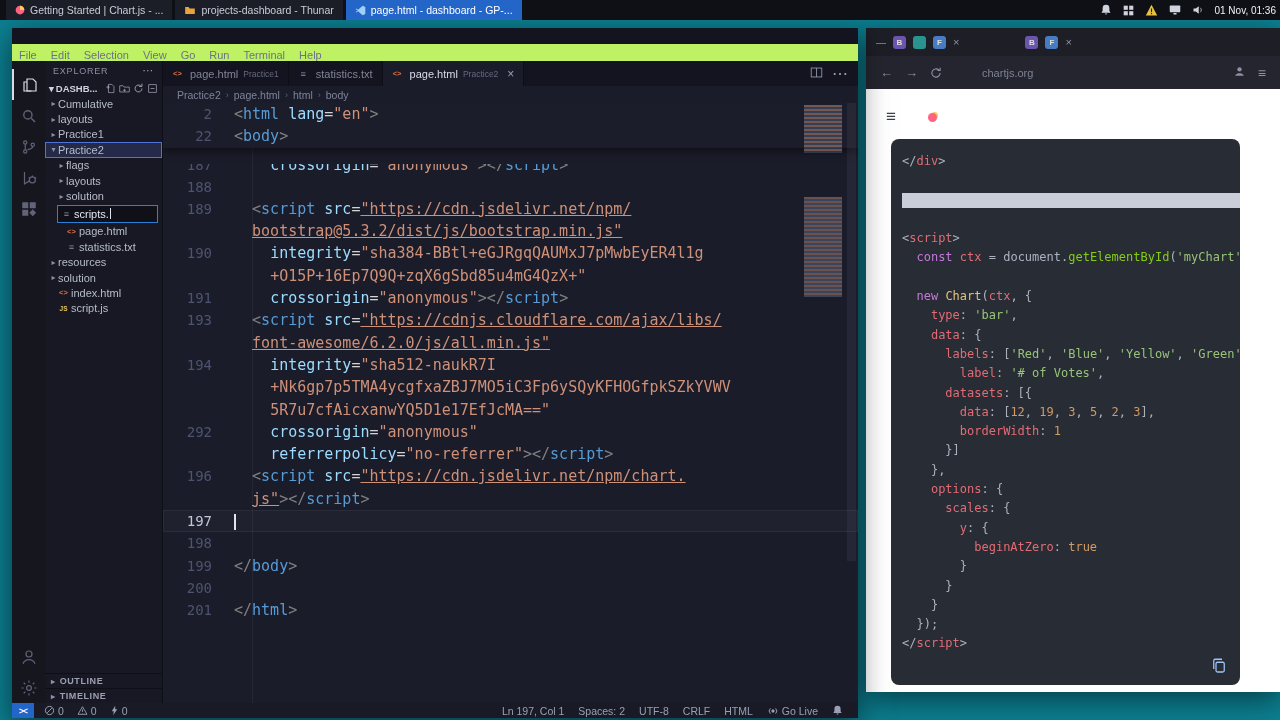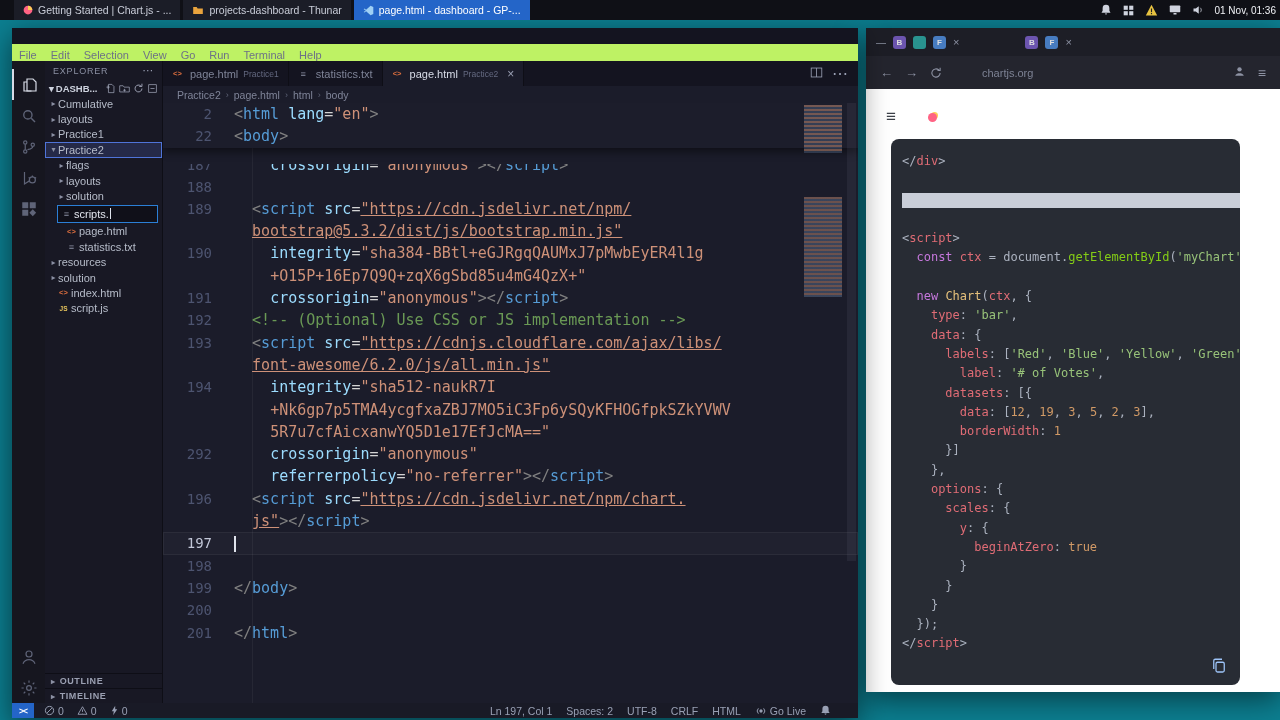--- a/index.html
+++ b/index.html
@@ -3,21 +3,21 @@
 <meta charset="utf-8">
 <style>
   html,body{margin:0;padding:0;background:#05343c;}
   *{box-sizing:border-box;}
   #screen{position:relative;width:1280px;height:720px;overflow:hidden;background:#0c7f91;
     font-family:"Liberation Sans",sans-serif;-webkit-font-smoothing:antialiased;}
 
   
   .taskbar{position:absolute;left:0;top:0;width:1280px;height:20px;background:#0f1016;
     display:flex;align-items:center;z-index:50;}
-  .taskbar-left{display:flex;align-items:center;height:100%;margin-left:14px;gap:3px;border-radius:7px;}
+  .taskbar-left{display:flex;align-items:center;height:100%;margin-left:6px;gap:3px;border-radius:7px;}
   .taskbtn{display:flex;align-items:center;gap:5px;height:100%;padding:0 9px;max-width:190px;
     background:#1b1d27;color:#c9cdd8;font-size:10.5px;white-space:nowrap;overflow:hidden;}
   .taskbtn.active{background:#2465c8;color:#fff;}
   .tbicon{display:flex;align-items:center;}
   .tray{margin-left:auto;display:flex;align-items:center;gap:11px;color:#cfd3de;margin-right:10px;}
   .trayicon{display:flex;align-items:center;}
   .clock{color:#f0f2f6;font-size:10px;margin-right:4px;white-space:nowrap;}
 
   
   #vscode{position:absolute;left:12px;top:28px;width:846px;height:690px;background:#1b1c2a;
@@ -96,21 +96,21 @@
     repeating-linear-gradient(180deg,transparent 0 2px,rgba(150,190,240,.25) 2px 4px);}
   .scrollbar{position:absolute;top:0;right:0;width:13px;bottom:0;z-index:5;}
   .sthumb{position:absolute;top:0;left:2px;right:2px;height:458px;background:rgba(180,190,210,.07);}
 
   .statusbar{height:15px;background:#191a26;display:flex;align-items:center;font-size:10.5px;
     color:#99a0b4;flex:none;}
   .sleft{display:flex;align-items:center;height:100%;}
   .remote{background:#2465c8;color:#fff;height:100%;display:flex;align-items:center;
     padding:0 7px;font-size:8.5px;font-weight:bold;letter-spacing:-1px;}
   .sitem{display:flex;align-items:center;gap:3px;padding:0 5px;height:100%;}
-  .sright{margin-left:auto;display:flex;align-items:center;padding-right:20px;height:100%;}
+  .sright{margin-left:auto;display:flex;align-items:center;padding-right:8px;height:100%;}
   .sright .sitem{padding:0 7px;}
 
   
   #browser{position:absolute;left:866px;top:28px;width:414px;height:664px;background:#fff;
     display:flex;flex-direction:column;box-shadow:0 8px 28px rgba(0,0,0,.5);z-index:5;}
   .bchrome{height:28px;background:#1d1e26;display:flex;align-items:center;gap:7px;
     padding:0 10px;flex:none;}
   .btabicon{width:13px;height:13px;border-radius:3px;display:flex;align-items:center;
     justify-content:center;font-size:8px;color:#fff;font-weight:bold;opacity:.85;}
   .bdash{color:#8d92a3;font-size:10px;}
@@ -422,21 +422,20 @@
           <div>
               <div class="cutwrap">
                 <div class="erow"><span class="enum">187</span><span class="ecode"><span class="tk-x">    </span><span class="tk-a">crossorigin</span><span class="tk-x">=</span><span class="tk-s">"anonymous"</span><span class="tk-p">&gt;&lt;/</span><span class="tk-t">script</span><span class="tk-p">&gt;</span></span></div>
               </div>
               <div class="erow"><span class="enum">188</span><span class="ecode"></span></div>
               <div class="erow"><span class="enum">189</span><span class="ecode"><span class="tk-p">  &lt;</span><span class="tk-t">script</span><span class="tk-a"> src</span><span class="tk-x">=</span><span class="tk-u">"https://cdn.jsdelivr.net/npm/</span></span></div>
               <div class="erow"><span class="enum"></span><span class="ecode"><span class="tk-x">  </span><span class="tk-u">bootstrap@5.3.2/dist/js/bootstrap.min.js"</span></span></div>
               <div class="erow"><span class="enum">190</span><span class="ecode"><span class="tk-x">    </span><span class="tk-a">integrity</span><span class="tk-x">=</span><span class="tk-s">"sha384-BBtl+eGJRgqQAUMxJ7pMwbEyER4l1g</span></span></div>
               <div class="erow"><span class="enum"></span><span class="ecode"><span class="tk-x">    </span><span class="tk-s">+O15P+16Ep7Q9Q+zqX6gSbd85u4mG4QzX+"</span></span></div>
               <div class="erow"><span class="enum">191</span><span class="ecode"><span class="tk-x">    </span><span class="tk-a">crossorigin</span><span class="tk-x">=</span><span class="tk-s">"anonymous"</span><span class="tk-p">&gt;&lt;/</span><span class="tk-t">script</span><span class="tk-p">&gt;</span></span></div>
-              <div class="erow"><span class="enum">192</span><span class="ecode"><span class="tk-c">  &lt;!-- (Optional) Use CSS or JS implementation --&gt;</span></span></div>
               <div class="erow"><span class="enum">193</span><span class="ecode"><span class="tk-p">  &lt;</span><span class="tk-t">script</span><span class="tk-a"> src</span><span class="tk-x">=</span><span class="tk-u">"https://cdnjs.cloudflare.com/ajax/libs/</span></span></div>
               <div class="erow"><span class="enum"></span><span class="ecode"><span class="tk-x">  </span><span class="tk-u">font-awesome/6.2.0/js/all.min.js"</span></span></div>
               <div class="erow"><span class="enum">194</span><span class="ecode"><span class="tk-x">    </span><span class="tk-a">integrity</span><span class="tk-x">=</span><span class="tk-s">"sha512-naukR7I</span></span></div>
               <div class="erow"><span class="enum"></span><span class="ecode"><span class="tk-x">    </span><span class="tk-s">+Nk6gp7p5TMA4ycgfxaZBJ7MO5iC3Fp6ySQyKFHOGfpkSZkYVWV</span></span></div>
               <div class="erow"><span class="enum"></span><span class="ecode"><span class="tk-x">    </span><span class="tk-s">5R7u7cfAicxanwYQ5D1e17EfJcMA=="</span></span></div>
               <div class="erow"><span class="enum">292</span><span class="ecode"><span class="tk-x">    </span><span class="tk-a">crossorigin</span><span class="tk-x">=</span><span class="tk-s">"anonymous"</span></span></div>
               <div class="erow"><span class="enum"></span><span class="ecode"><span class="tk-x">    </span><span class="tk-a">referrerpolicy</span><span class="tk-x">=</span><span class="tk-s">"no-referrer"</span><span class="tk-p">&gt;&lt;/</span><span class="tk-t">script</span><span class="tk-p">&gt;</span></span></div>
               <div class="erow"><span class="enum">196</span><span class="ecode"><span class="tk-p">  &lt;</span><span class="tk-t">script</span><span class="tk-a"> src</span><span class="tk-x">=</span><span class="tk-u">"https://cdn.jsdelivr.net/npm/chart.</span></span></div>
               <div class="erow"><span class="enum"></span><span class="ecode"><span class="tk-x">  </span><span class="tk-u">js"</span><span class="tk-p">&gt;&lt;/</span><span class="tk-t">script</span><span class="tk-p">&gt;</span></span></div>
               <div class="erow current"><span class="enum curr">197</span><span class="ecode"><span class="cursor"></span></span></div>

